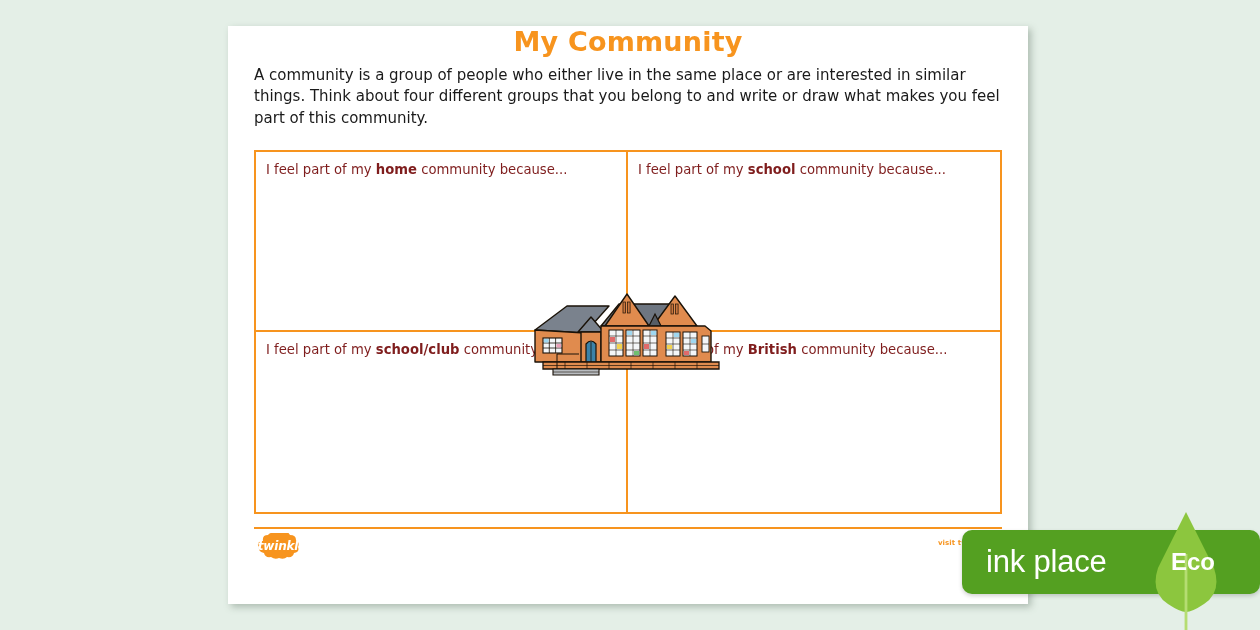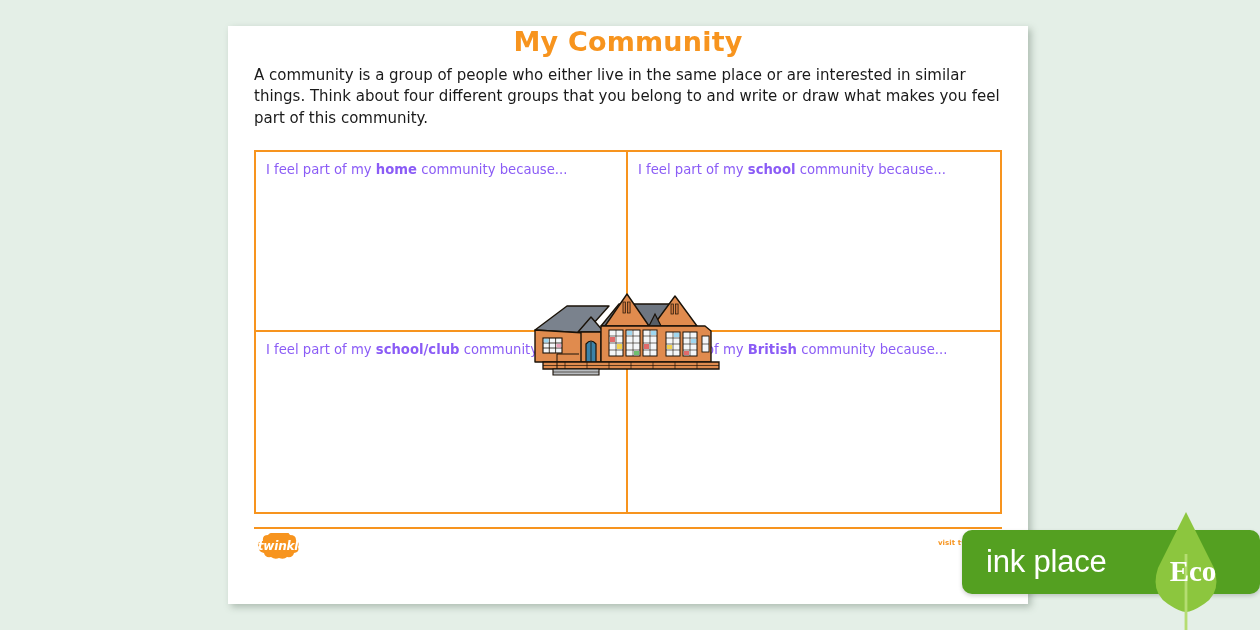--- a/index.html
+++ b/index.html
@@ -63,21 +63,21 @@
     box-sizing: border-box;
     position: relative;
     padding: 10px 10px 0 10px;
     overflow: hidden;
   }
   .grid-cell.col-left  { border-right: 2px solid #F7941E; }
   .grid-cell.row-top   { border-bottom: 2px solid #F7941E; }
   .cell-prompt {
     font-family: "DejaVu Sans", sans-serif;
     font-size: 13.2px;
-    color: #8b5cf6;
+    color: #7f1d1d;
     white-space: nowrap;
   }
   .cell-prompt b { font-weight: bold; }
 
   
   #school-illustration {
     position: absolute;
     left: 50%;
     top: 50%;
     transform: translate(-50%, -50%);
@@ -165,28 +165,28 @@
     position: absolute;
     left: 190px;
     top: -20px;
     width: 68px;
     height: 125px;
     z-index: 2;
   }
   #eco-word {
     position: absolute;
     left: 196px;
-    top: 9px;
+    top: 0;
     width: 70px;
     height: 64px;
     display: flex;
     align-items: center;
     justify-content: center;
-    font-family: Liberation Serif, serif;
-    font-size: 29px;
+    font-family: Liberation Sans, sans-serif;
+    font-size: 24px;
     font-weight: bold;
     color: #ffffff;
     z-index: 4;
   }
 </style>
 </head>
 <body>
 
 <div id="worksheet-page">
 

